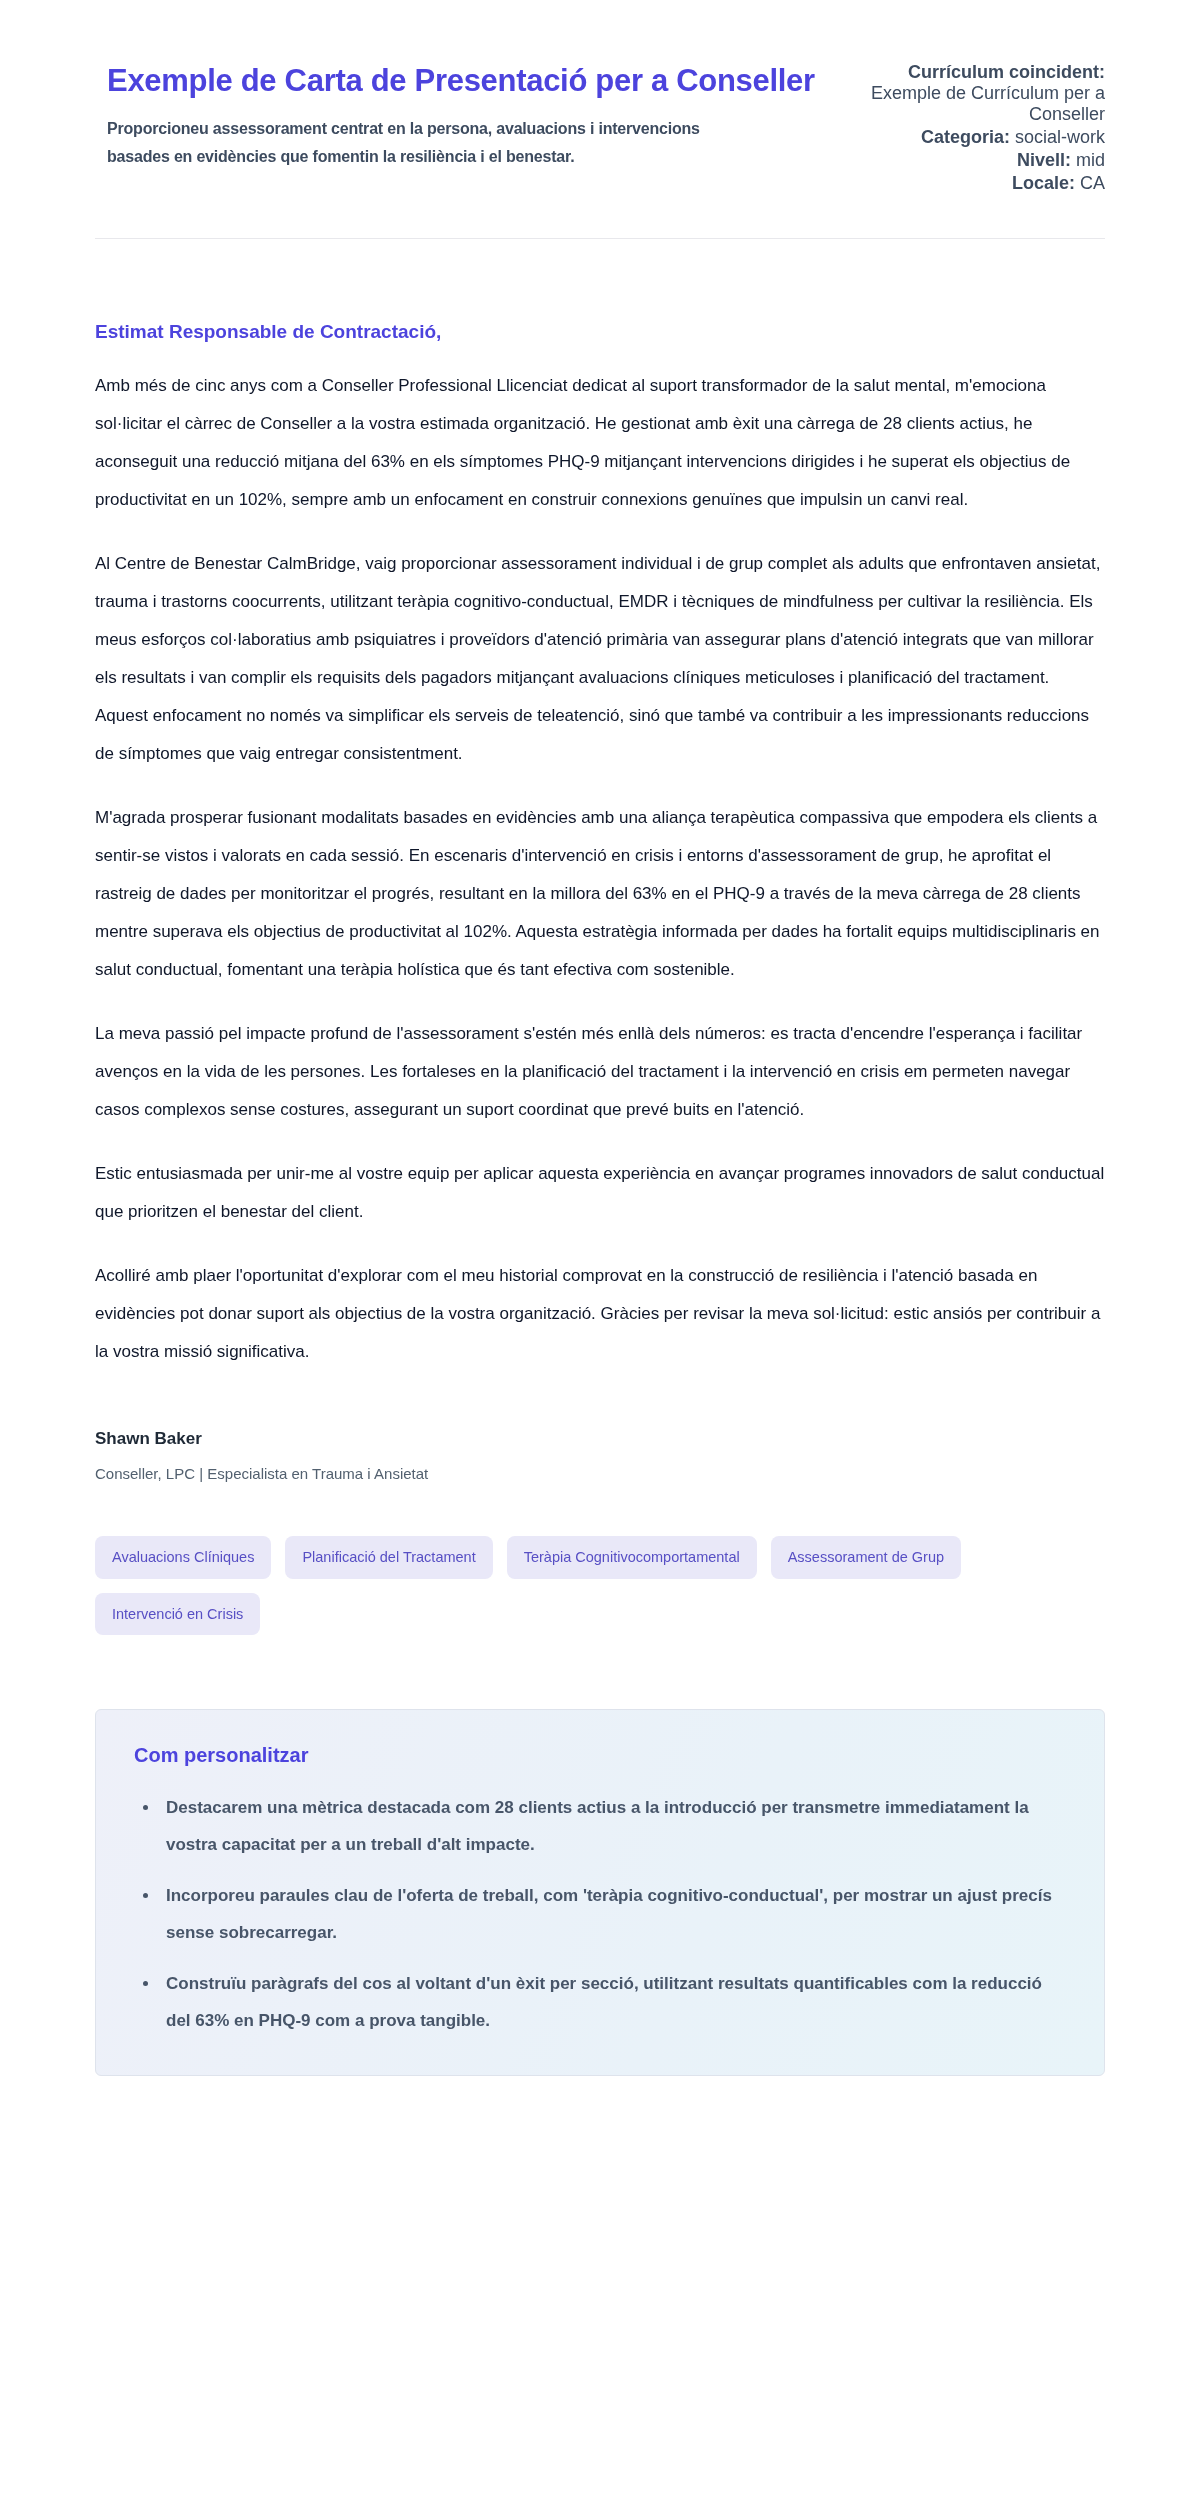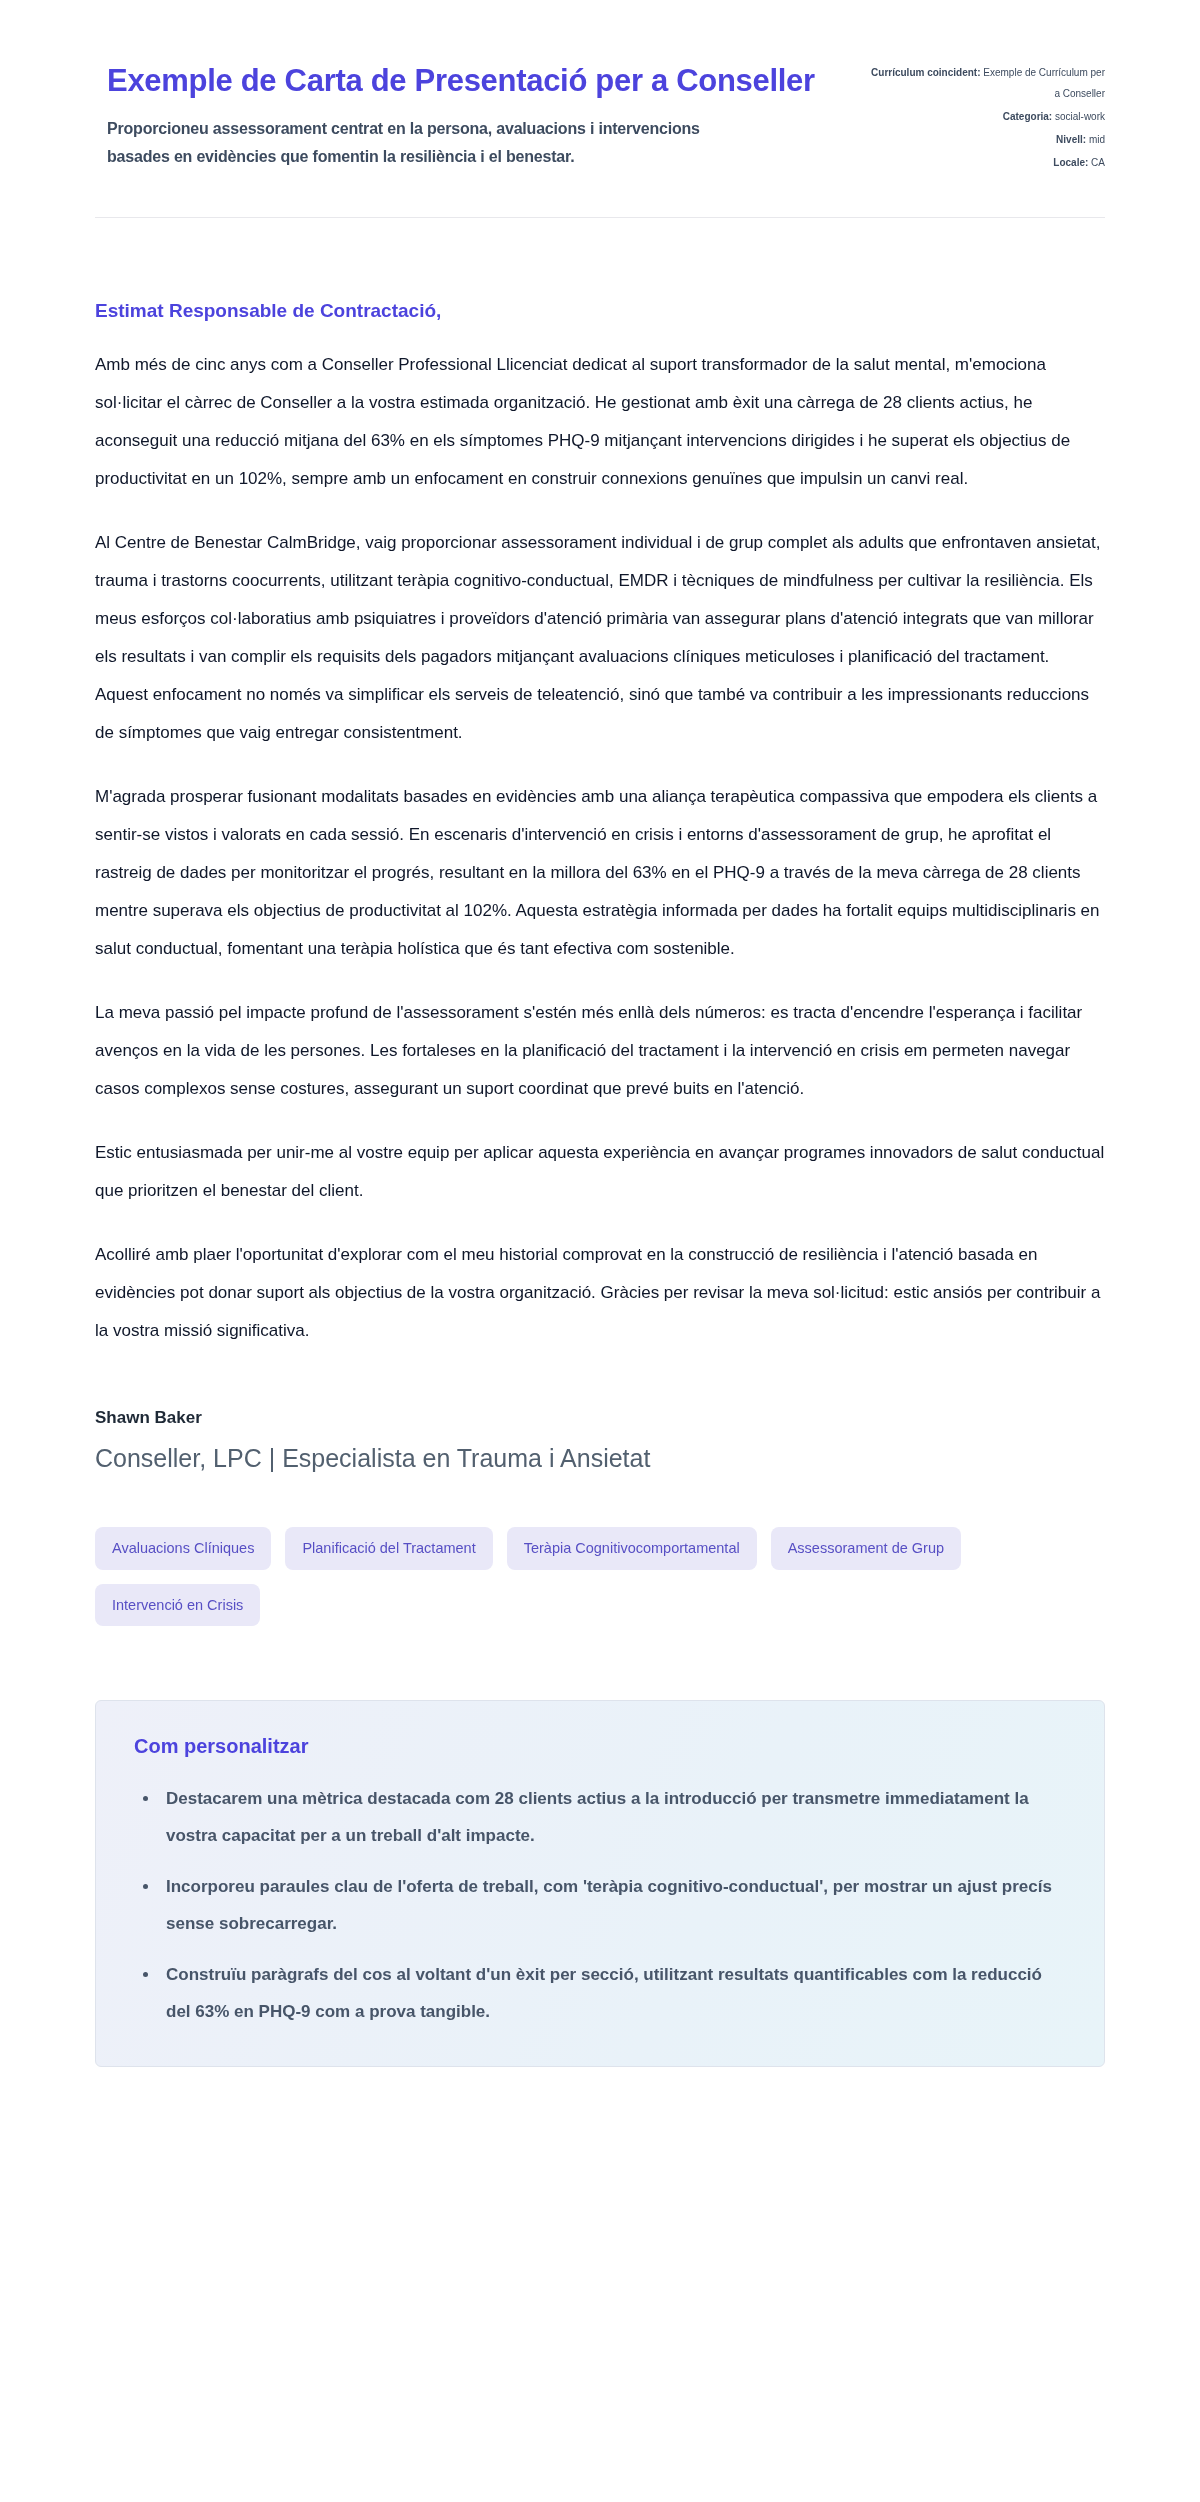--- a/index.html
+++ b/index.html
@@ -40,21 +40,21 @@
     line-height: 28px;
     font-weight: 700;
     letter-spacing: -0.2px;
     color: #3d4b5f;
     max-width: 640px;
   }
   .meta-block {
     flex: 0 0 240px;
     width: 240px;
     text-align: right;
-    font-size: 10px;
+    font-size: 18px;
     line-height: 21px;
     color: #3d4b5f;
     padding-top: 4px;
   }
   .meta-row { margin: 0 0 2px 0; }
   .meta-label { font-weight: 700; }
   hr.header-divider {
     border: none;
     border-top: 1px solid #e8e8ec;
     margin: 42px 0 0 0;
@@ -79,21 +79,21 @@
   
   .signature { margin-top: 58px; }
   .sig-name {
     font-size: 17px;
     font-weight: 700;
     color: #1e2936;
     margin: 0;
   }
   .sig-role {
     margin: 16px 0 0 0;
-    font-size: 25px;
+    font-size: 15px;
     font-weight: 400;
     color: #52606f;
   }
 
   
   .tags {
     margin-top: 54px;
     display: flex;
     flex-wrap: wrap;
     gap: 14px;

